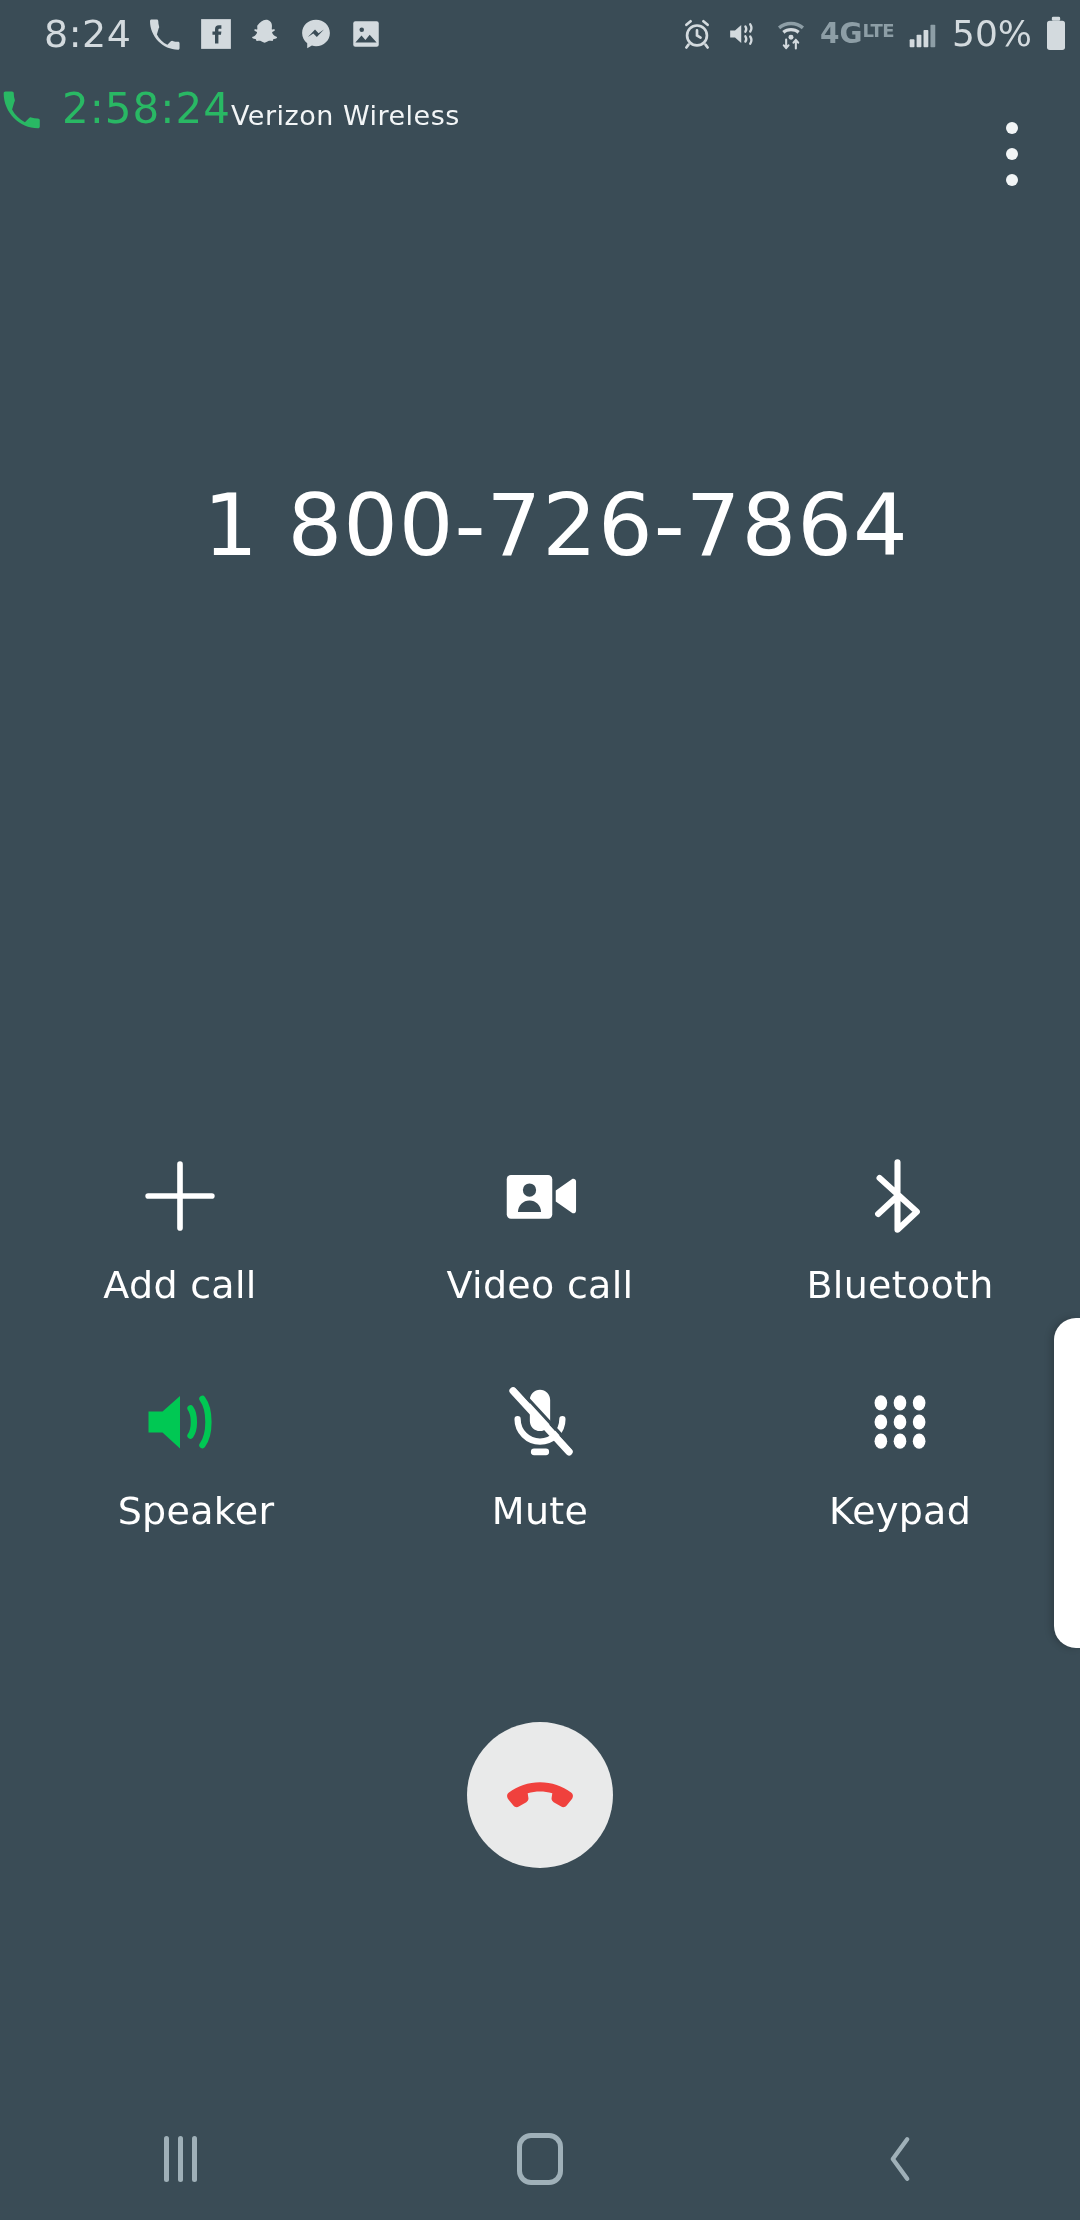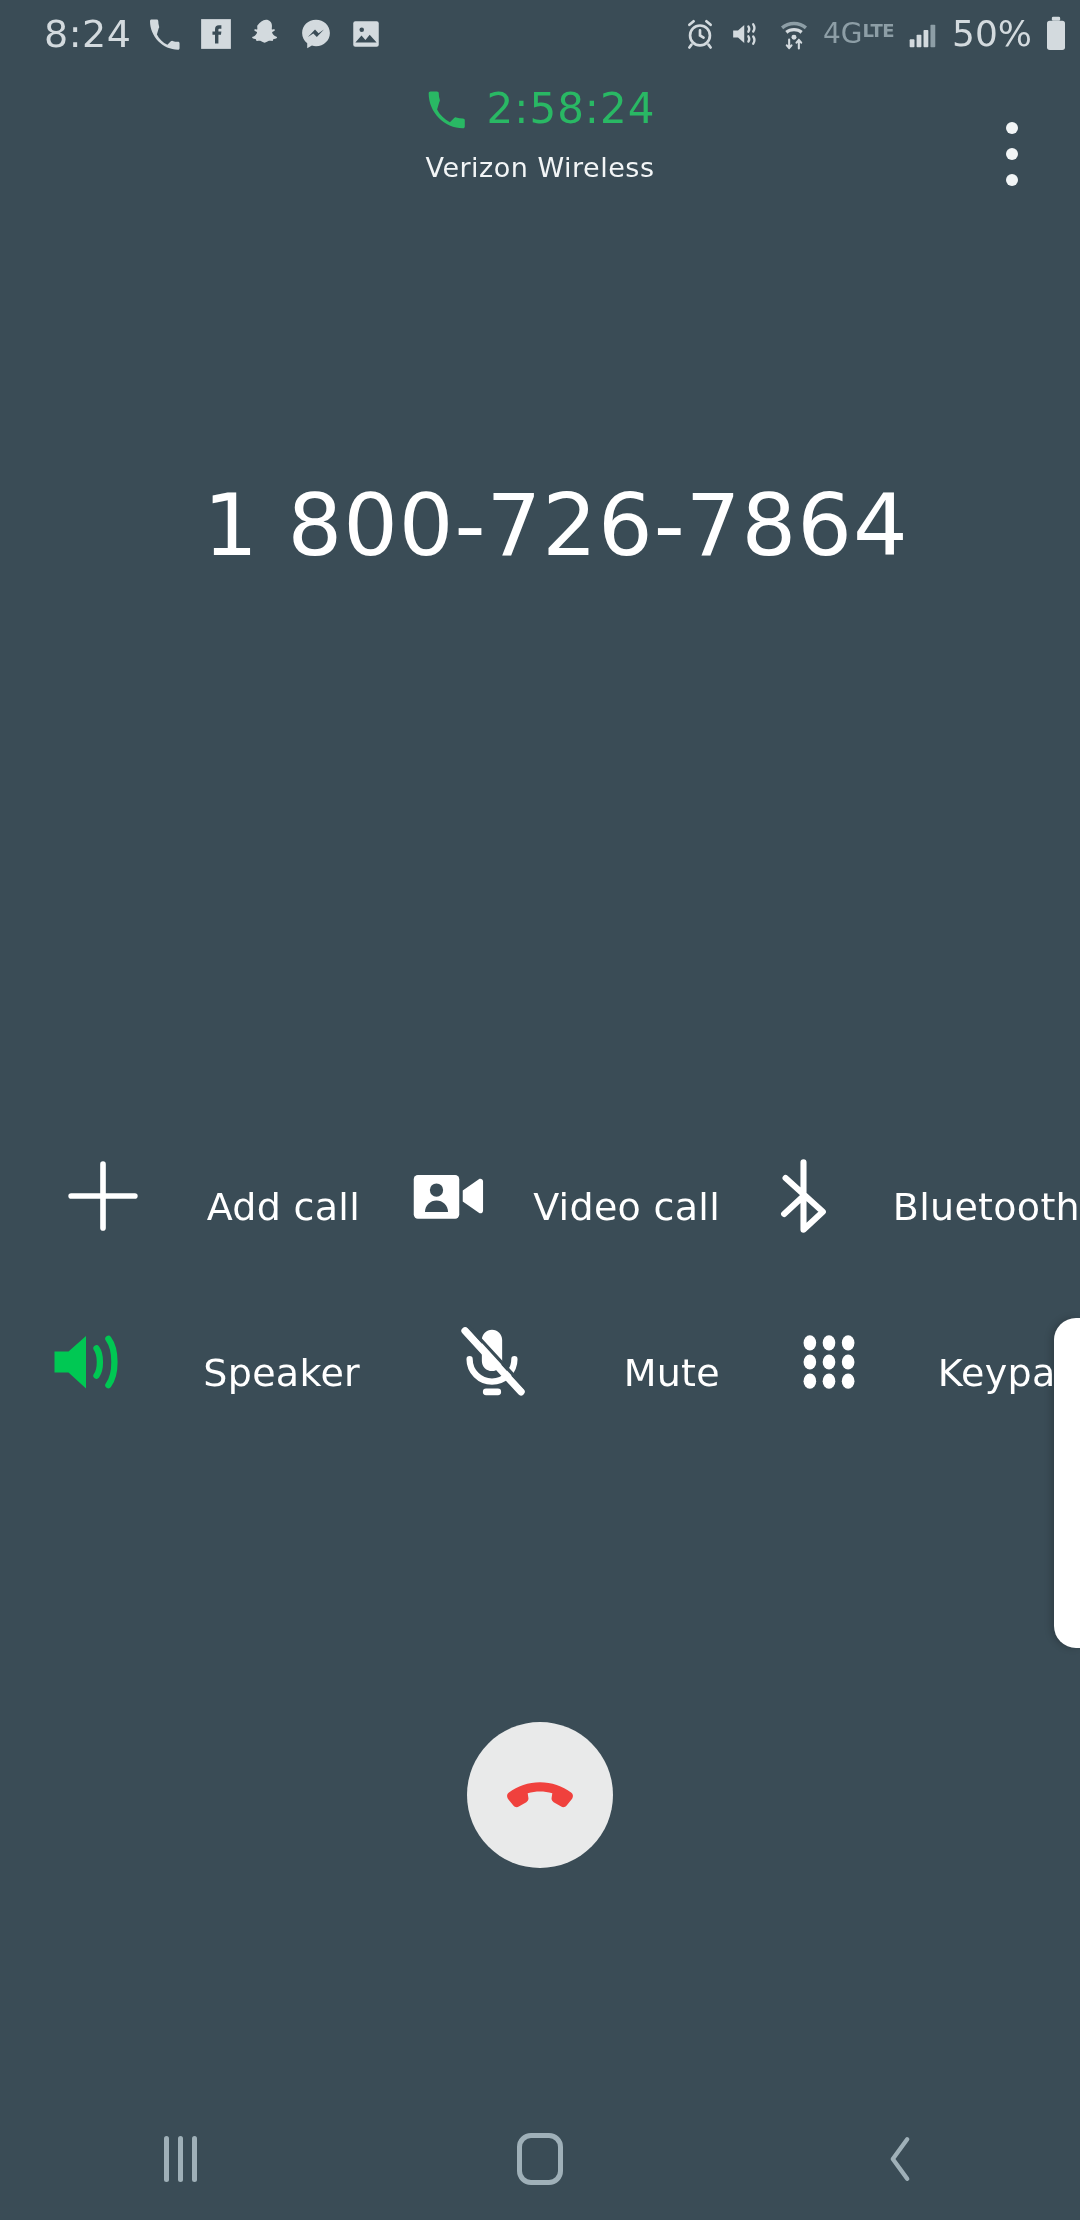--- a/index.html
+++ b/index.html
@@ -30,21 +30,21 @@
     font-family:"DejaVu Sans", sans-serif;
   }
   .sbi { display:block; }
   .status-pct {
     color:#d3dade; font-size:36px; line-height:1; letter-spacing:0px;
   }
 
   
   .call-header {
     position:absolute; top:78px; left:0; width:1080px;
-    display:flex; flex-direction:column; align-items:center;
+    display:flex; align-items:center;
   }
   .duration-row {
     display:flex; align-items:center; justify-content:center;
     gap:18px; height:62px;
   }
   .duration-text {
     color:#29b864; font-size:42px; letter-spacing:1px; line-height:1;
   }
   .carrier-text {
     color:#f2f5f6; font-size:27px; margin-top:12px; letter-spacing:0.5px;
@@ -80,21 +80,21 @@
   
   .action-grid {
     position:absolute; top:1148px; left:0; width:1080px;
   }
   .action-row {
     display:flex; width:1080px;
   }
   .action-row.row2 { margin-top:70px; }
   .action-cell {
     flex:1 1 0;
-    display:flex; 
+    display:flex; flex-direction:column;
     align-items:center; justify-content:flex-start;
   }
   .action-icon {
     height:96px; width:100%;
     display:flex; align-items:center; justify-content:center;
   }
   .action-label {
     margin-top:22px;
     color:#ffffff; font-size:38px; letter-spacing:0.3px;
     line-height:1; white-space:nowrap;
@@ -184,21 +184,21 @@
 
       <svg class="sbi" width="34" height="36" viewBox="0 0 24 26">
         <path d="M12 4.2c3.6 0 6.9 1.3 9.4 3.4l-1.6 1.9C17.6 7.7 14.9 6.7 12 6.7S6.4 7.7 4.2 9.5L2.6 7.6C5.1 5.5 8.4 4.2 12 4.2z" fill="#8d9ea6"></path>
         <path d="M12 8.6c2.4 0 4.6.9 6.3 2.3l-1.6 1.9c-1.3-1.1-2.9-1.7-4.7-1.7s-3.4.6-4.7 1.7l-1.6-1.9C7.4 9.5 9.6 8.6 12 8.6z" fill="#d3dade"></path>
         <circle cx="12" cy="15.4" r="1.8" fill="#d3dade"></circle>
         <path d="M8.5 17v5.5M8.5 23.2l-1.7-2M8.5 23.2l1.7-2" stroke="#d3dade" stroke-width="1.5" fill="none" stroke-linecap="round"></path>
         <path d="M15.5 23.4v-5.5M15.5 17.2l-1.7 2M15.5 17.2l1.7 2" stroke="#d3dade" stroke-width="1.5" fill="none" stroke-linecap="round"></path>
       </svg>
 
       <div style="display:flex;align-items:flex-start;color:#8d9ea6;line-height:1;">
-        <span style="font-size:28px;font-weight:400;">4G</span>
+        <span style="font-size:28px;font-weight:700;">4G</span>
         <span style="font-size:18px;font-weight:700;margin-top:2px;letter-spacing:-0.5px;">LTE</span>
       </div>
 
       <svg class="sbi" width="34" height="32" viewBox="0 0 24 24" fill="#d3dade">
         <rect x="2" y="16" width="3.6" height="6" rx="0.6"></rect>
         <rect x="7.2" y="12.5" width="3.6" height="9.5" rx="0.6"></rect>
         <rect x="12.4" y="9" width="3.6" height="13" rx="0.6"></rect>
         <rect x="17.6" y="5" width="3.6" height="17" rx="0.6" fill="#8d9ea6"></rect>
       </svg>
 

